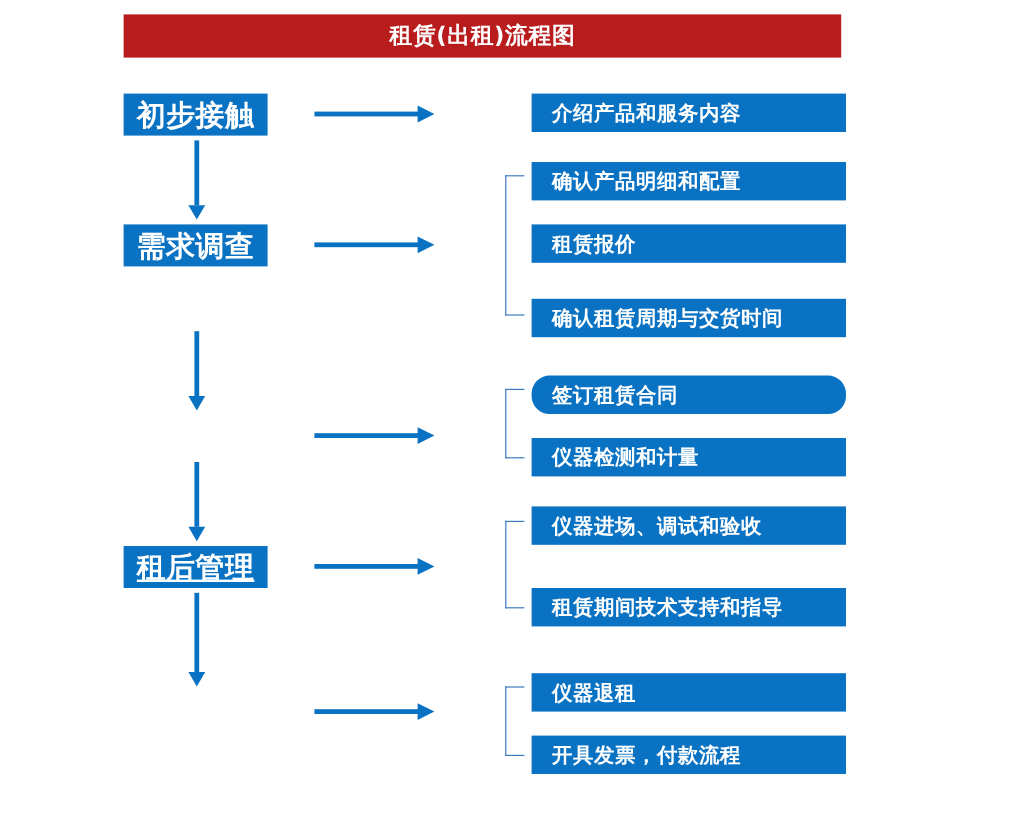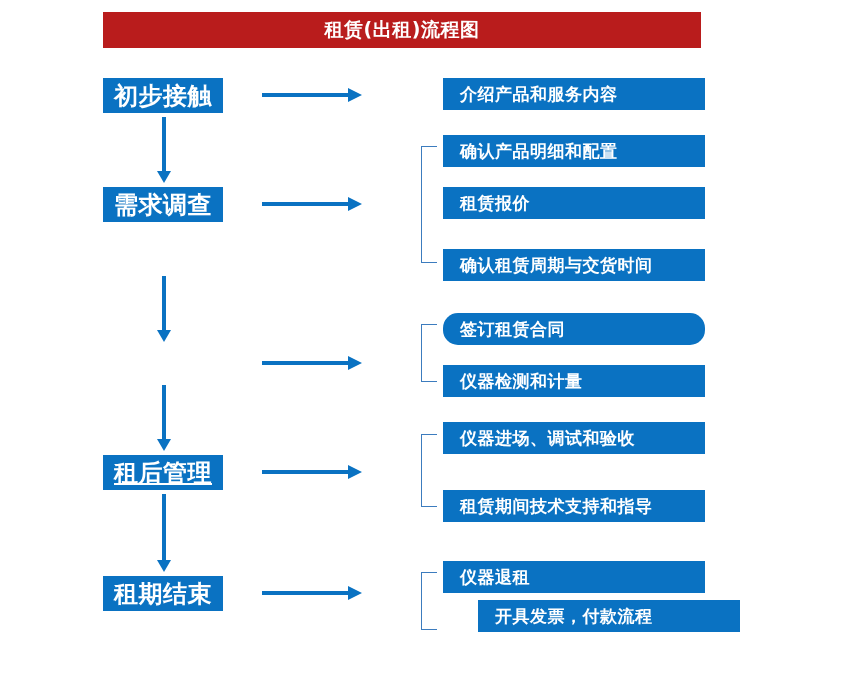--- a/index.html
+++ b/index.html
@@ -141,21 +141,20 @@
 
   <div class="title-bar">租赁(出租)流程图</div>
 
   <div class="stage-box" style="top:78px;">初步接触</div>
 
   <div class="stage-box" style="top:187px;">需求调查</div>
 
 
   <div class="stage-box" style="top:455px;text-decoration:underline;">租后管理</div>
 
-  <div class="stage-box" style="top:576px;">租期结束</div>
 
   <div class="v-arrow" style="top:117px; height:66px;">
     <div class="shaft" style="height:54px;"></div>
     <div class="head" style="top:54px;"></div>
   </div>
 
   <div class="v-arrow" style="top:276px; height:66px;">
     <div class="shaft" style="height:54px;"></div>
     <div class="head" style="top:54px;"></div>
   </div>
@@ -214,15 +213,15 @@
   <div class="detail-box" style="top:313px;border-radius:15px;">签订租赁合同</div>
 
   <div class="detail-box" style="top:365px;">仪器检测和计量</div>
 
   <div class="detail-box" style="top:422px;">仪器进场、调试和验收</div>
 
   <div class="detail-box" style="top:561px;">仪器退租</div>
 
   <div class="detail-box" style="top:490px;">租赁期间技术支持和指导</div>
 
-  <div class="detail-box" style="top:600px;margin-left:35px;">开具发票，付款流程</div>
+  <div class="detail-box" style="top:613px;">开具发票，付款流程</div>
 
 </div>
 
 </body></html>

